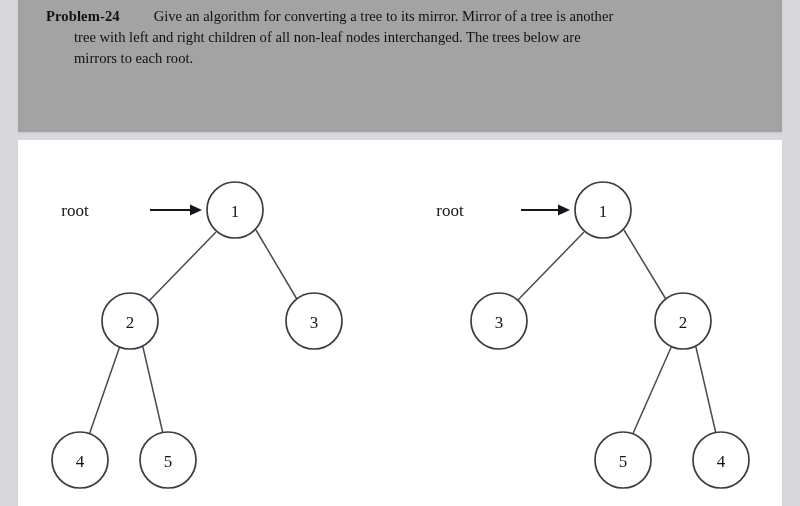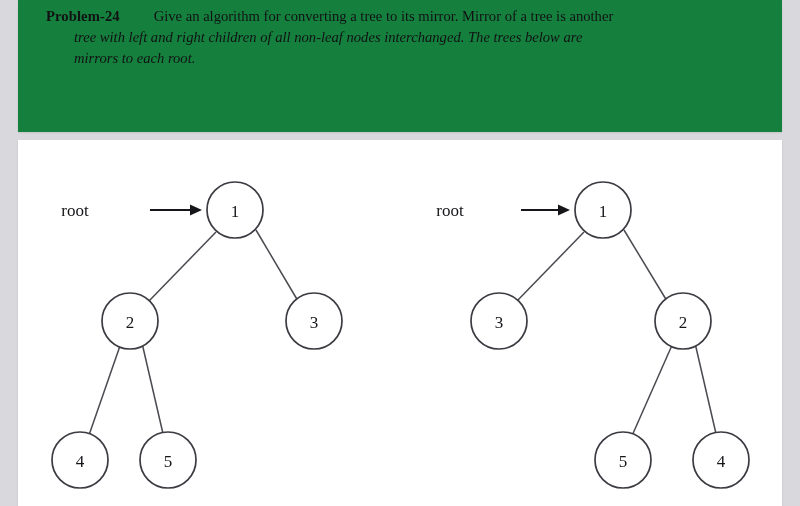--- a/index.html
+++ b/index.html
@@ -19,21 +19,21 @@
     height: 506px;
     background: #d9d9dd;
   }
   
   .problem-card {
     position: absolute;
     left: 18px;
     top: 0px;
     width: 764px;
     height: 132px;
-    background: #15803d;
+    background: #a3a3a3;
     box-shadow: 0 1px 2px rgba(0,0,0,0.10);
   }
   .problem-body {
     position: absolute;
     left: 28px;
     top: 6px;
     width: 706px;
   }
   .problem-line {
     font-size: 14.6px;
@@ -45,21 +45,20 @@
   .problem-label {
     font-weight: bold;
     letter-spacing: 0.1px;
   }
   .gap {
     display: inline-block;
     width: 34px;
   }
   .indent {
     padding-left: 28px;
-    font-style: italic;
   }
 
   
   .figure-card {
     position: absolute;
     left: 18px;
     top: 140px;
     width: 764px;
     height: 372px;
     background: #ffffff;

